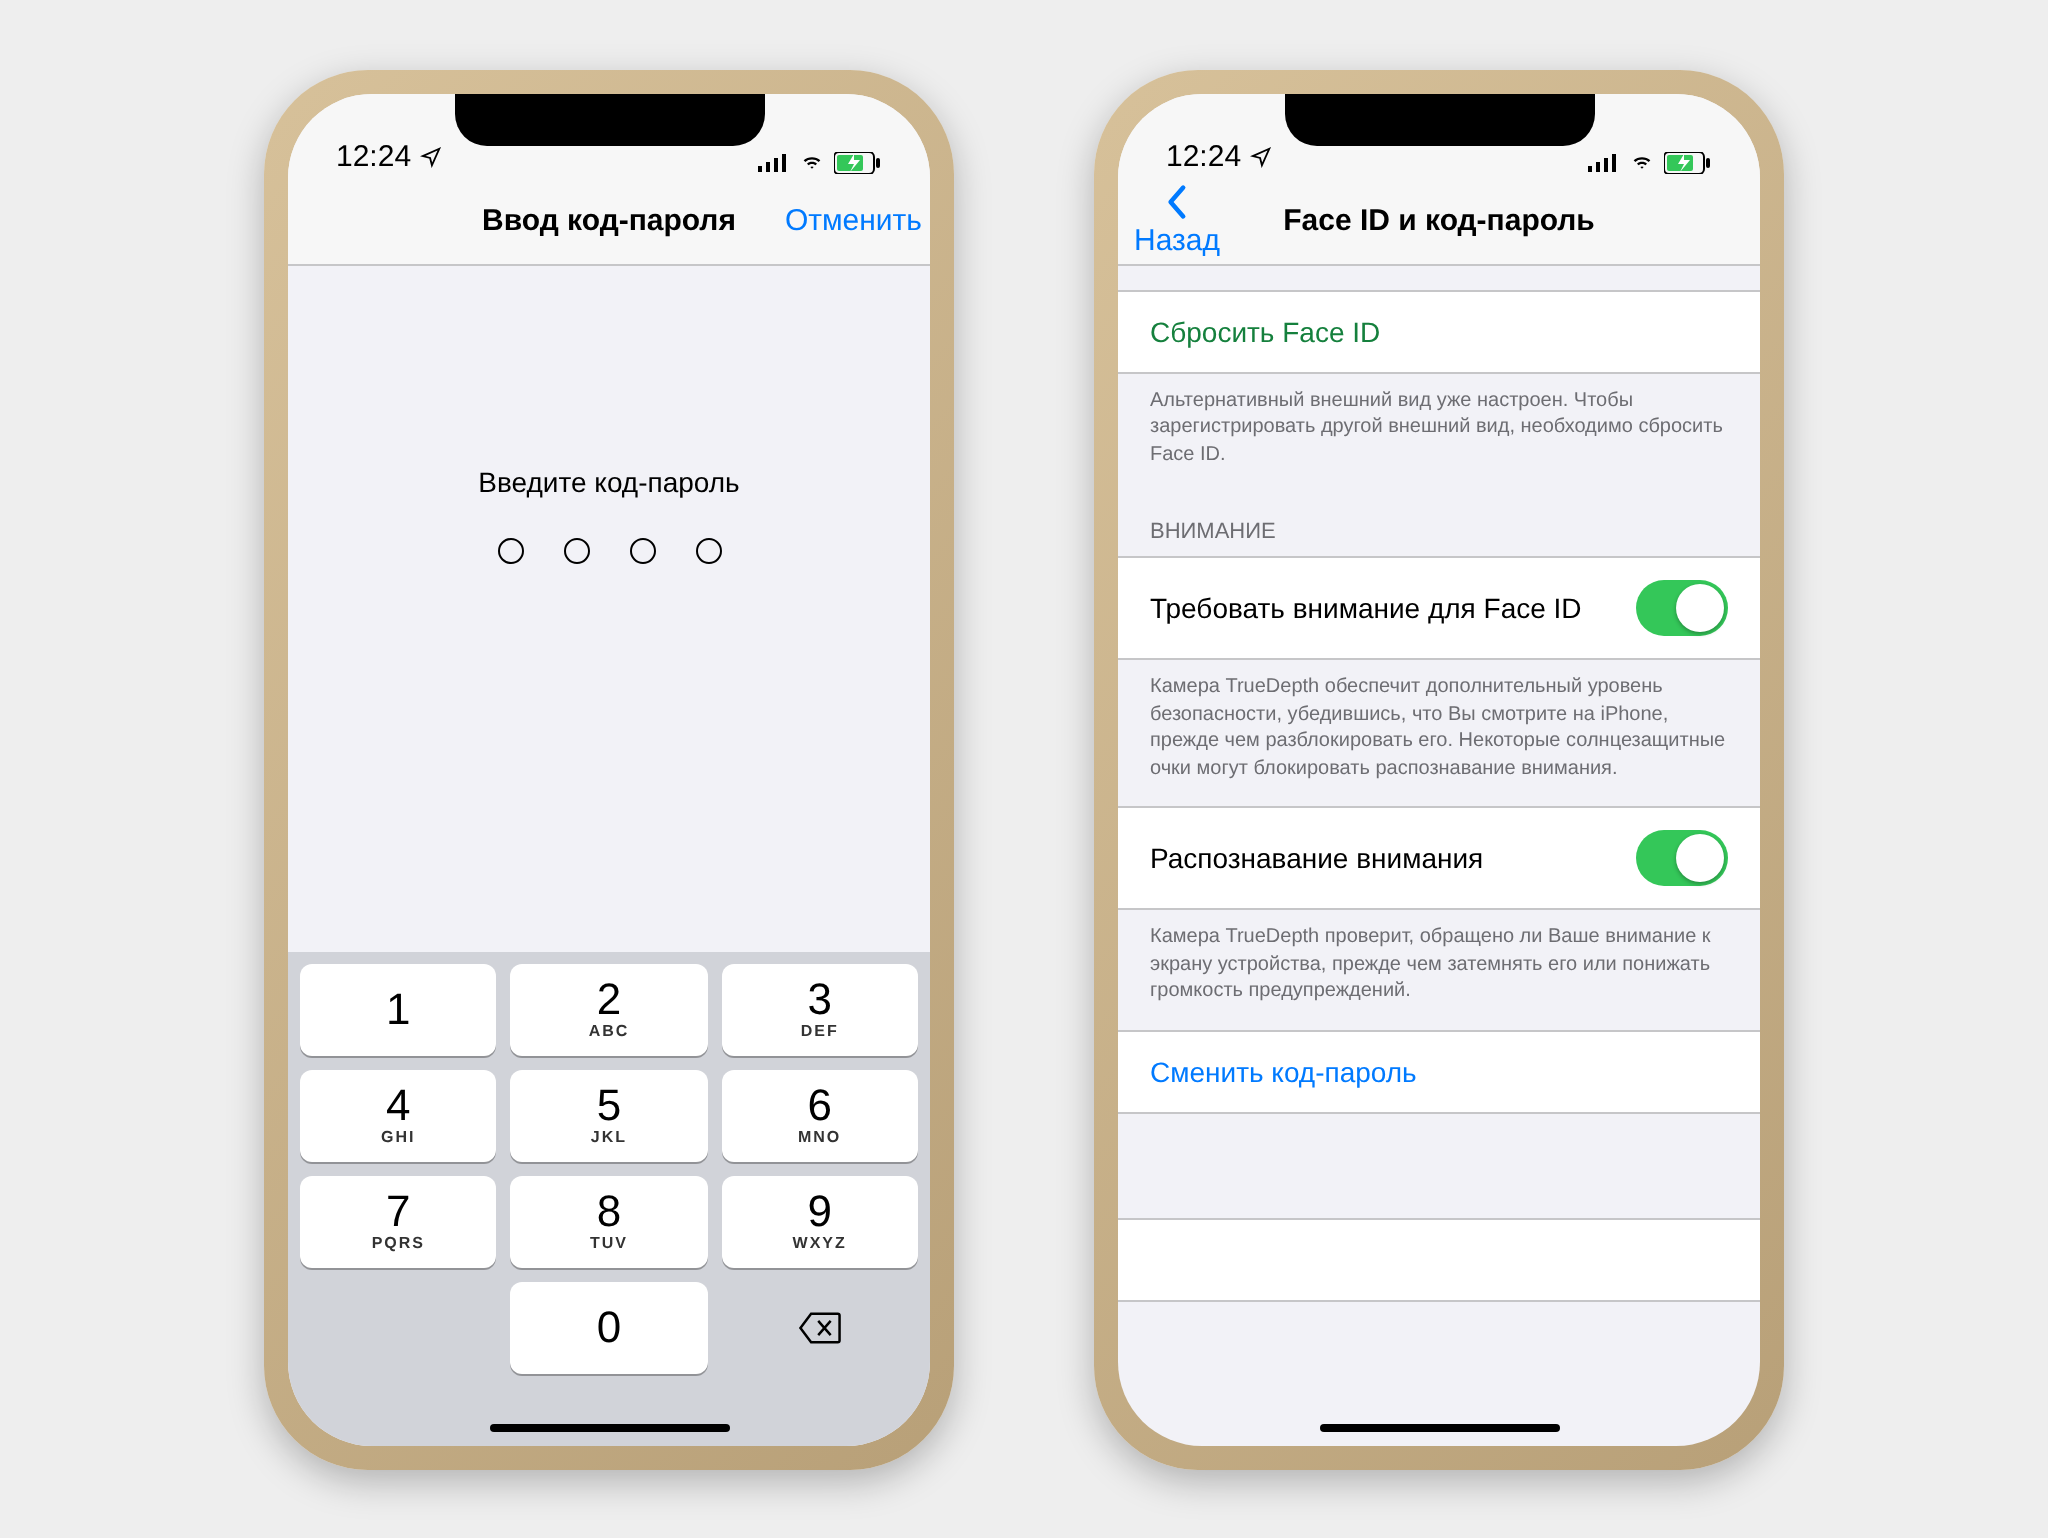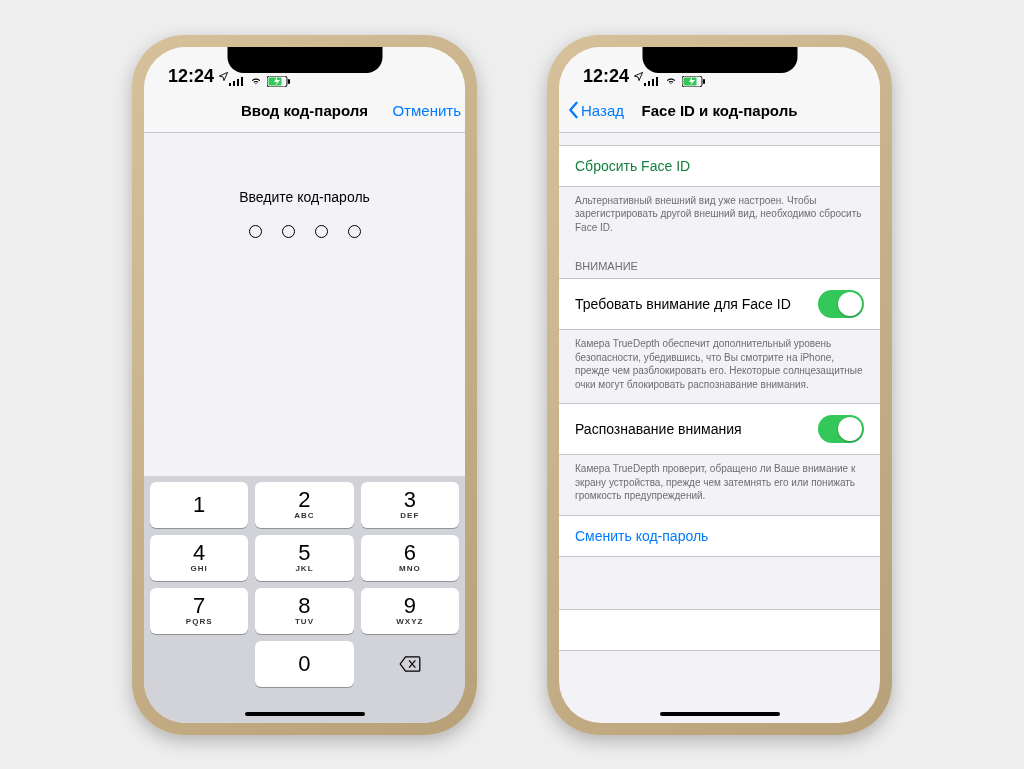--- a/index.html
+++ b/index.html
@@ -24,38 +24,38 @@
     overflow: hidden;
     position: relative;
   }
   .notch {
     position: absolute; top: 0; left: 50%; transform: translateX(-50%);
     width: 155px; height: 26px; background: #000;
     border-bottom-left-radius: 16px; border-bottom-right-radius: 16px;
     z-index: 50;
   }
   .statusbar {
-    height: 42px; display: flex; align-items: flex-end;
-    padding: 0 24px 2px; font-size: 18px; font-weight: 700;
+    height: 42px; display: flex; justify-content: space-between; align-items: flex-end;
+    padding: 0 24px 2px; font-size: 15px; font-weight: 400;
   }
   .status-left { display: flex; align-items: center; gap: 4px; }
   .status-right { display: flex; align-items: center; gap: 4px; }
   .status-right svg { display: block; }
   .navbar {
     height: 44px; background: #f7f7f7;
     border-bottom: 1px solid #c6c6c8;
     display: flex; align-items: center; justify-content: center;
     position: relative; font-size: 15px;
   }
   .nav-title { font-weight: 600; }
   .nav-right { position: absolute; right: 4px; color: #007aff; }
-  .nav-left { position: absolute; left: 8px; color: #007aff; display: flex; align-items: center; gap: 2px; }
+  .nav-left { position: absolute; left: 8px; color: #007aff; display: flex; align-items: center; gap: 2px; flex-direction: column; }
   .nav-left svg { stroke: #007aff; }
   
-  .passcode-area { padding-top: 56px; text-align: center; }
+  .passcode-area { padding-top: 100px; text-align: center; }
   .passcode-prompt { font-size: 14px; color: #000; margin-bottom: 20px; }
   .dotrow { display: flex; justify-content: center; gap: 20px; }
   .dot { width: 13px; height: 13px; border: 1.4px solid #000; border-radius: 50%; }
   .keypad {
     position: absolute; bottom: 0; left: 0; right: 0;
     background: #d1d3d9; padding: 6px 6px 36px;
     display: grid; grid-template-columns: 1fr 1fr 1fr; gap: 7px;
   }
   .key {
     background: #fff; border-radius: 6px; height: 46px;

